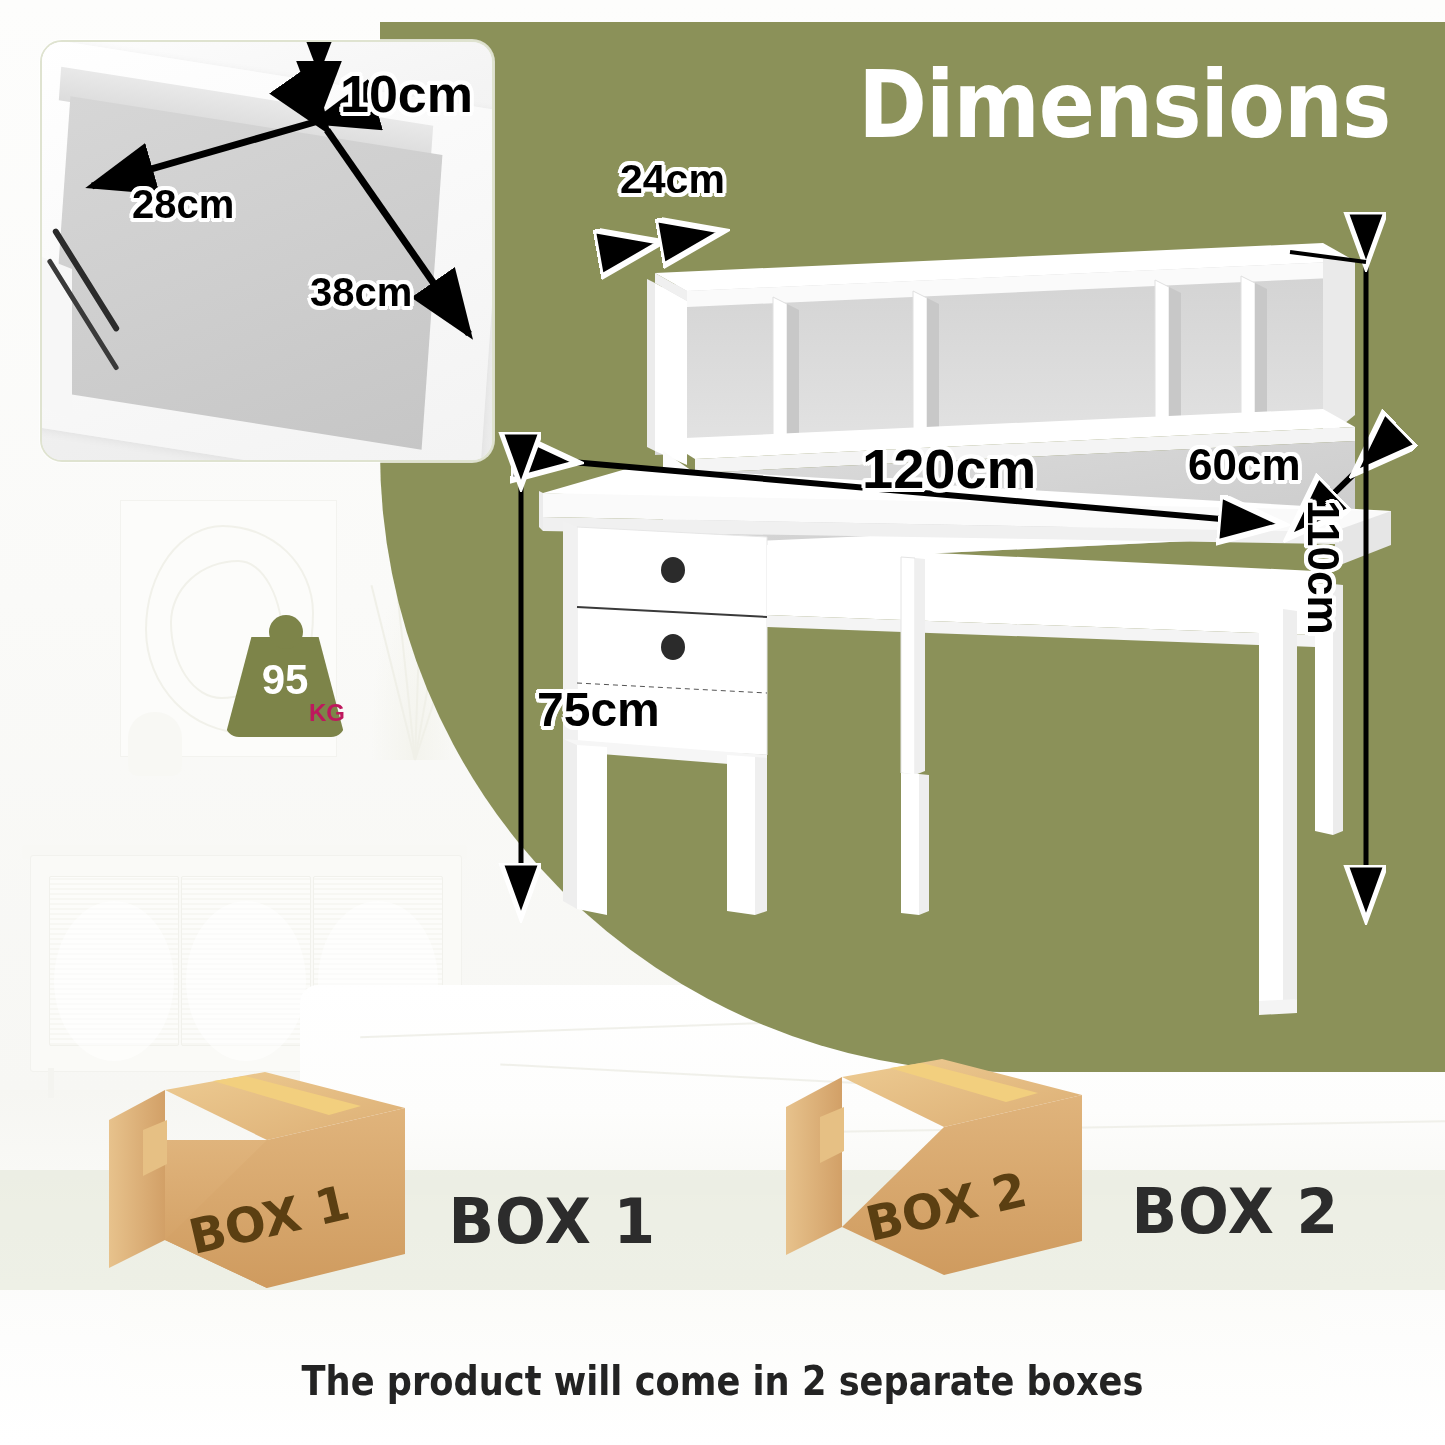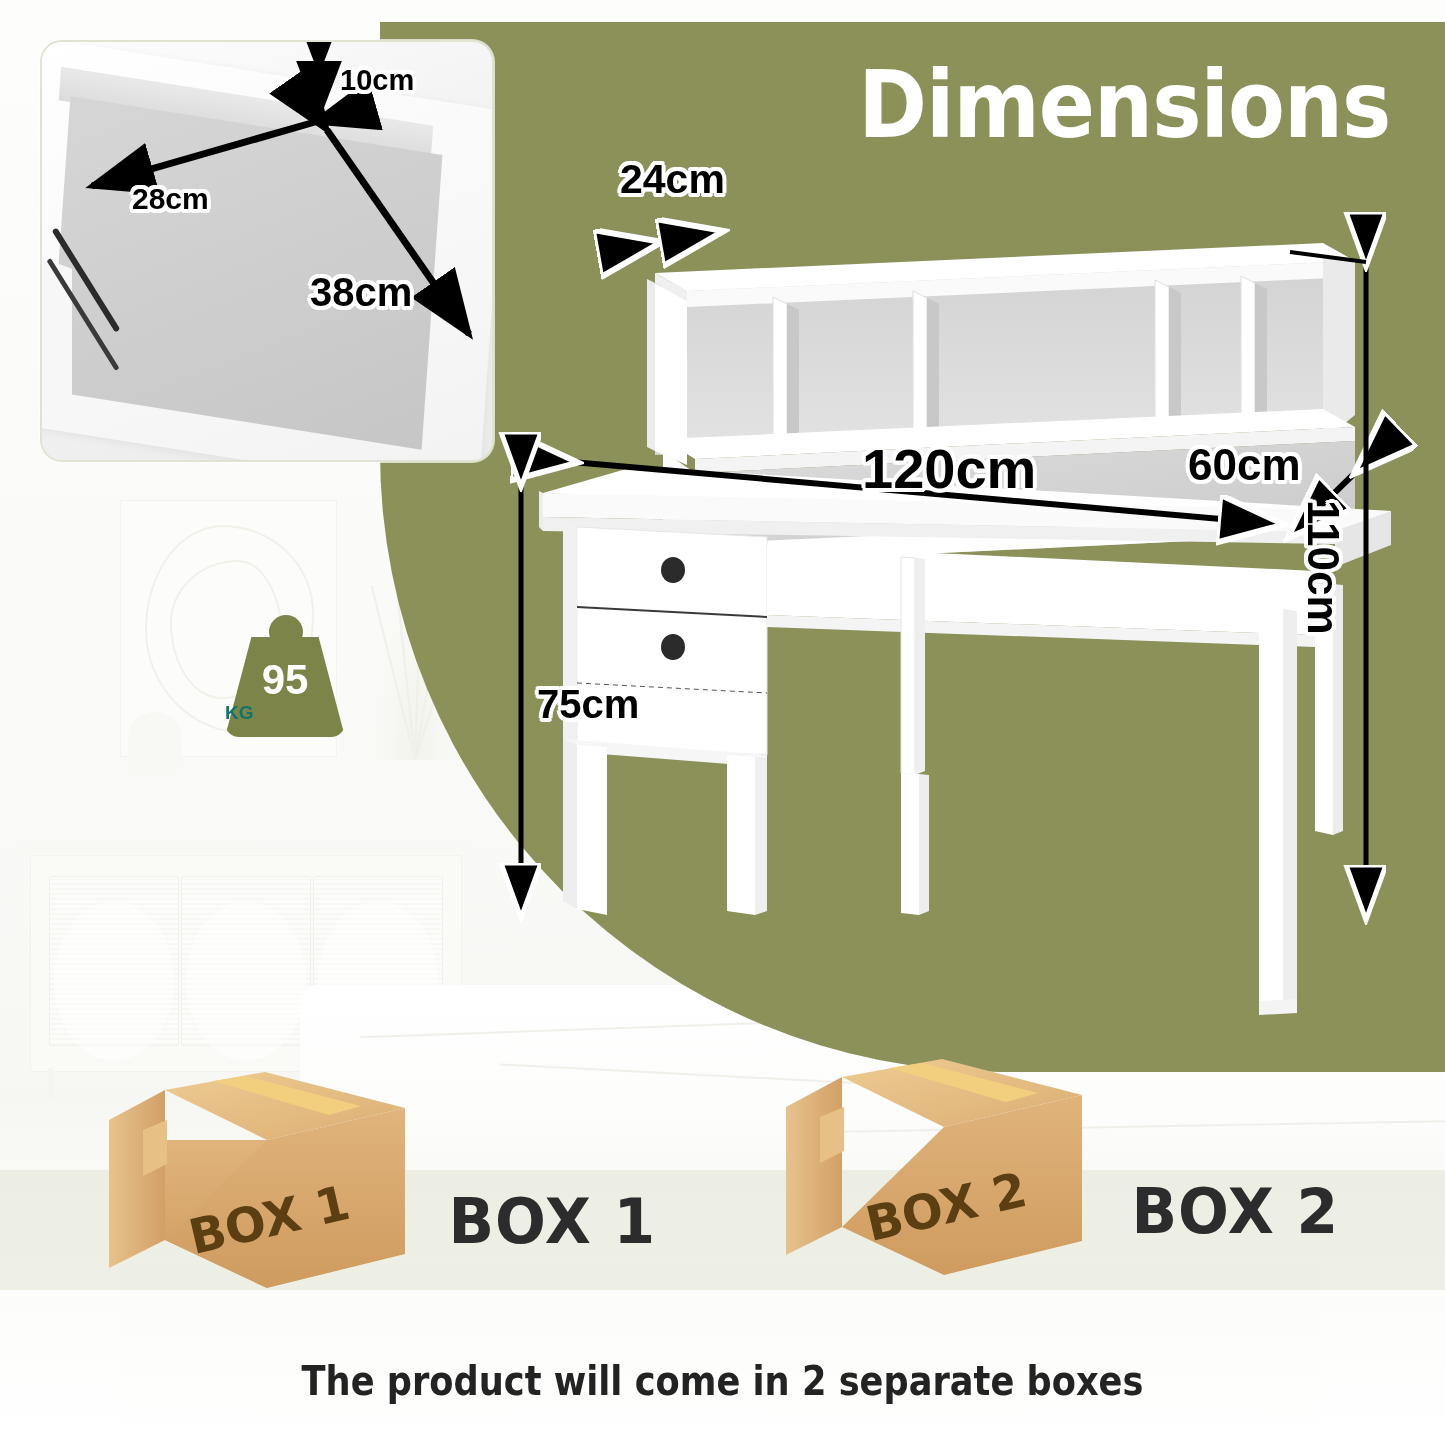--- a/index.html
+++ b/index.html
@@ -80,21 +80,21 @@
   
   .desk{position:absolute;left:515px;top:215px;width:880px;height:840px;}
 
   
   .load{position:absolute;left:225px;top:615px;width:120px;height:125px;}
   .weight{position:absolute;left:0;top:22px;width:120px;height:100px;background:#7d8449;
      border-radius:16px 16px 14px 14px;
      clip-path:polygon(22% 0%,78% 0%,100% 100%,0% 100%);}
   .weight-knob{position:absolute;left:44px;top:0px;width:34px;height:34px;border-radius:50%;background:#7d8449;}
   .w95{position:absolute;left:0;top:44px;width:120px;text-align:center;color:#fff;font-weight:bold;font-size:42px;line-height:42px;}
-  .wkg{position:absolute;left:0;top:86px;width:120px;text-align:left;color:#0f766e;font-weight:bold;font-size:19px;line-height:24px;}
+  .wkg{position:absolute;left:0;top:86px;width:120px;text-align:right;color:#be185d;font-weight:bold;font-size:24px;line-height:24px;}
   .loadlabel{position:absolute;left:150px;top:775px;width:280px;text-align:center;color:#7d8449;
      font-weight:bold;font-size:31px;}
 
   
   .boxfig{position:absolute;width:300px;height:240px;}
   .blabel{position:absolute;font-weight:bold;font-size:63px;color:#2c2c2c;letter-spacing:1px;
      font-family:"DejaVu Sans","Liberation Sans",sans-serif;transform:scaleX(.95);}
   .caption{position:absolute;left:0;top:1358px;width:1445px;text-align:center;
      font-weight:bold;font-size:40px;color:#232323;
      font-family:"DejaVu Sans","Liberation Sans",sans-serif;transform:scaleX(.88);}
@@ -278,21 +278,21 @@
   <div class="lab-wrap" style="left:862px;top:436px">
     <span class="t" style="font-size:56px">120cm</span>
   </div>
   <div class="lab-wrap" style="left:1188px;top:440px">
     <span class="t" style="font-size:44px">60cm</span>
   </div>
   <div class="lab-wrap" style="left:1348px;top:500px;transform:rotate(90deg);transform-origin:left top">
     <span class="t" style="font-size:44px">110cm</span>
   </div>
   <div class="lab-wrap" style="left:537px;top:682px">
-    <span class="t" style="font-size:40px">75cm</span>
+    <span class="t" style="font-size:48px">75cm</span>
   </div>
 
   <div class="inset">
     <div class="inset-bg"></div>
     <div class="drawer-body">
       <div class="dw-outer"></div>
       <div class="dw-backwall"></div>
       <div class="dw-inner"></div>
       <div class="dw-slider"></div>
       <div class="dw-rail"></div>
@@ -307,24 +307,24 @@
       </defs>
 
       <line x1="277" y1="27" x2="277" y2="73" stroke="#000" stroke-width="6" marker-start="url(#ahs)" marker-end="url(#ahs)"></line>
 
       <line x1="273" y1="80" x2="50" y2="144" stroke="#000" stroke-width="7" marker-start="url(#ahs)" marker-end="url(#ahs)"></line>
 
       <line x1="285" y1="88" x2="427" y2="292" stroke="#000" stroke-width="7" marker-start="url(#ahs)" marker-end="url(#ahs)"></line>
     </svg>
 
     <div class="lab-wrap" style="left:298px;top:22px">
-      <span class="t" style="font-size:29px">10cm</span>
+      <span class="t" style="font-size:52px">10cm</span>
     </div>
     <div class="lab-wrap" style="left:90px;top:140px">
-      <span class="t" style="font-size:30px">28cm</span>
+      <span class="t" style="font-size:40px">28cm</span>
     </div>
     <div class="lab-wrap" style="left:268px;top:228px">
       <span class="t" style="font-size:40px">38cm</span>
     </div>
   </div>
 
   <div class="load">
     <div class="weight"></div>
     <div class="weight-knob"></div>
     <div class="w95">95</div>

